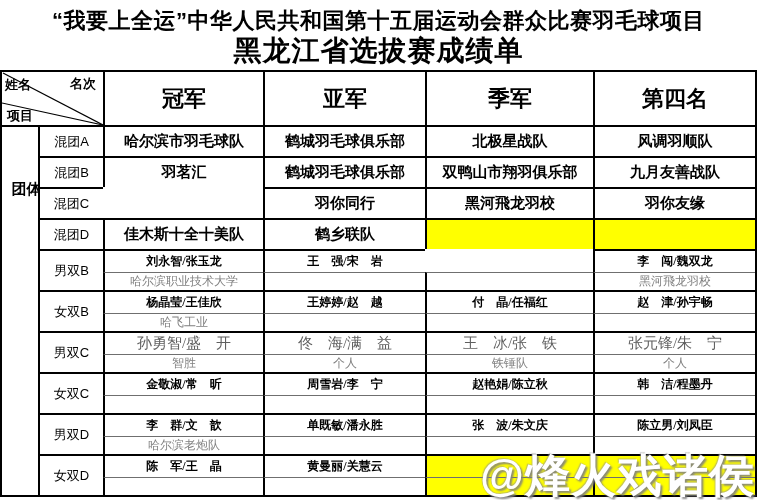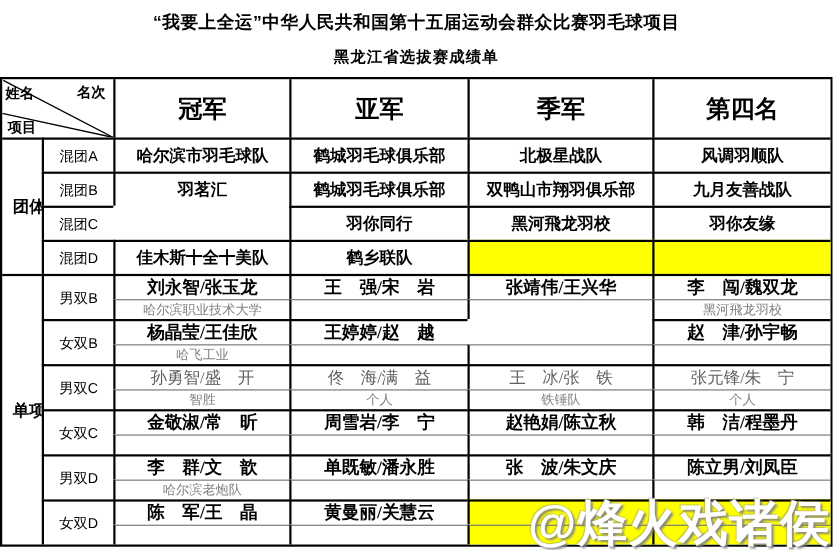--- a/index.html
+++ b/index.html
@@ -4,42 +4,42 @@
 <style>
   html,body{margin:0;padding:0;}
   body{
     width:757px;height:500px;background:#fff;overflow:hidden;position:relative;
     font-family:"Liberation Serif", serif;color:#000;
   }
   .title{
     text-align:center;font-family:"Liberation Sans", sans-serif;font-weight:bold;
     padding-top:5px;height:65px;
   }
-  .title .t1{font-size:16px;line-height:31px;letter-spacing:0.5px;}
-  .title .t2{font-size:14px;line-height:30px;letter-spacing:1px;}
+  .title .t1{font-size:22px;line-height:31px;letter-spacing:0.5px;}
+  .title .t2{font-size:28px;line-height:30px;letter-spacing:1px;}
 
   .grid{
     box-sizing:border-box;width:757px;margin:0;
     display:grid;
     grid-template-columns:36px 65px 160px 162px 168px 1fr;
     grid-template-rows:53px 31px 31px 31px 31px repeat(6, 23px 18px);
     border:2px solid #000;background:#fff;
   }
   .c{
     border-left:2px solid #000;border-top:2px solid #000;
     display:flex;align-items:center;justify-content:center;
     overflow:hidden;white-space:pre;box-sizing:border-box;
   }
   .cl0{border-left:none;}
   .ct0{border-top:none;}
   .thin{border-top:1px solid #6f6f6f;}
   .hd{font-size:22px;font-weight:bold;}
   .ev{font-family:"Liberation Sans", sans-serif;font-size:13px;font-weight:normal;}
   .tm{font-size:15px;font-weight:bold;text-align:right;}
-  .nm{font-size:16px;font-weight:bold;}
+  .nm{font-size:12px;font-weight:bold;}
   .un{font-size:12px;color:#808080;}
   .muted{color:#5f5f5f;font-weight:normal;font-size:15px;}
   .hl{background:#FFFF00;}
   .vtext{
     display:block;width:17px;text-align:center;word-break:break-all;
     font-family:"Liberation Sans", sans-serif;font-weight:bold;
     font-size:15px;line-height:19px;
   }
   .corner{position:relative;}
   .corner svg{position:absolute;left:0;top:0;width:100%;height:100%;}
@@ -103,37 +103,34 @@
     <div class="c tm" style="grid-area:4/4">羽你同行</div>
     <div class="c tm" style="grid-area:4/5">黑河飛龙羽校</div>
     <div class="c tm" style="grid-area:4/6">羽你友缘</div>
 
     <div class="c ev" style="grid-area:5/2">混团D</div>
     <div class="c tm" style="grid-area:5/3">佳木斯十全十美队</div>
     <div class="c tm" style="grid-area:5/4">鹤乡联队</div>
     <div class="c tm hl" style="grid-area:5/5"></div>
     <div class="c tm hl" style="grid-area:5/6"></div>
 
-    <div class="c cl0" style="grid-area:6/1/18/2">
-      <span class="vtext">单项</span>
-    </div>
 
     <div class="c ev" style="grid-area:6/2/8/3">男双B</div>
     <div class="c nm" style="grid-area:6/3">刘永智/张玉龙</div>
     <div class="c nm" style="grid-area:6/4">王　强/宋　岩</div>
-    <div class="c nm" style="grid-area:6/5">张靖伟/王兴华</div>
     <div class="c nm" style="grid-area:6/6">李　闯/魏双龙</div>
     <div class="c un thin" style="grid-area:7/3">哈尔滨职业技术大学</div>
     <div class="c un thin" style="grid-area:7/4"></div>
     <div class="c un thin" style="grid-area:7/5"></div>
     <div class="c un thin" style="grid-area:7/6">黑河飛龙羽校</div>
 
     <div class="c ev" style="grid-area:8/2/10/3">女双B</div>
     <div class="c nm" style="grid-area:8/3">杨晶莹/王佳欣</div>
     <div class="c nm" style="grid-area:8/4">王婷婷/赵　越</div>
+    <div class="c nm" style="grid-area:8/5">付　晶/任福红</div>
     <div class="c nm" style="grid-area:8/6">赵　津/孙宇畅</div>
     <div class="c un thin" style="grid-area:9/3">哈飞工业</div>
     <div class="c un thin" style="grid-area:9/4"></div>
     <div class="c un thin" style="grid-area:9/5"></div>
     <div class="c un thin" style="grid-area:9/6"></div>
 
     <div class="c ev" style="grid-area:10/2/12/3">男双C</div>
     <div class="c nm muted" style="grid-area:10/3">孙勇智/盛　开</div>
     <div class="c nm muted" style="grid-area:10/4">佟　海/满　益</div>
     <div class="c nm muted" style="grid-area:10/5">王　冰/张　铁</div>

